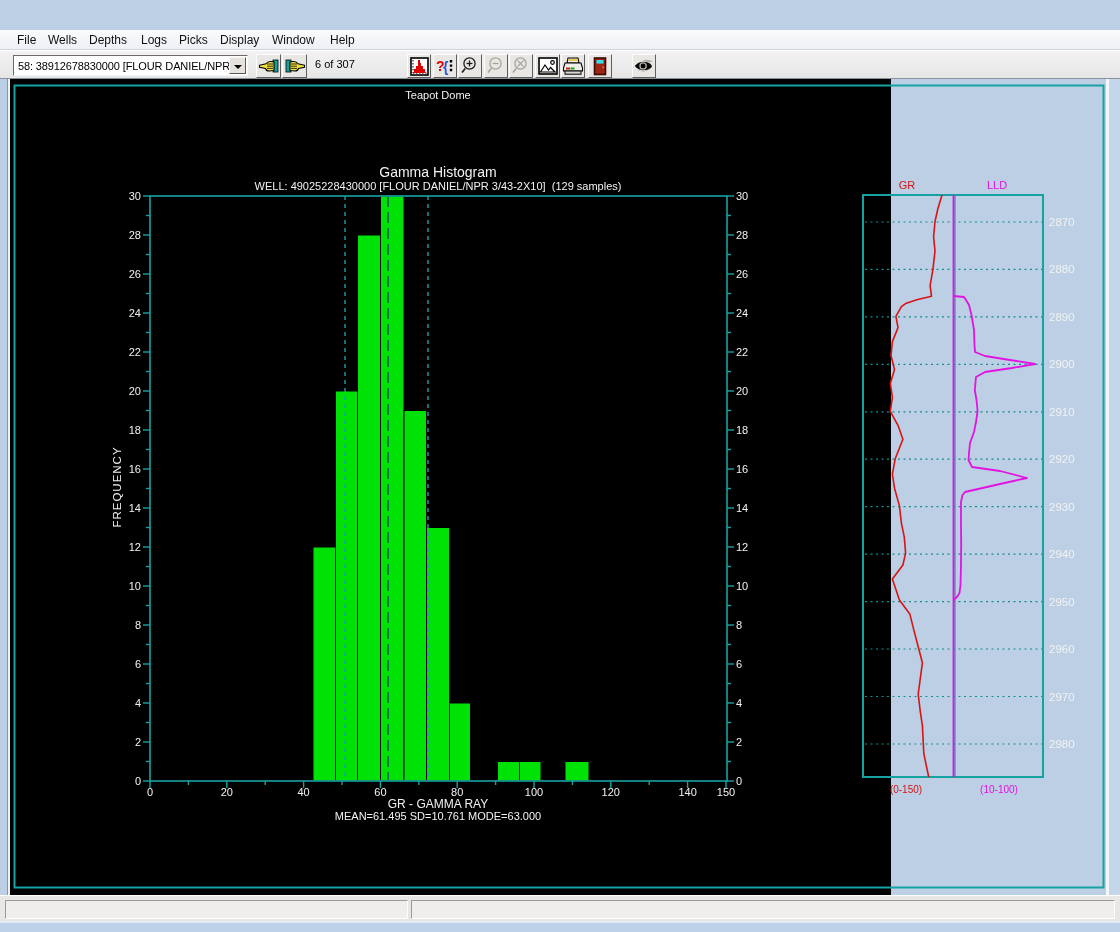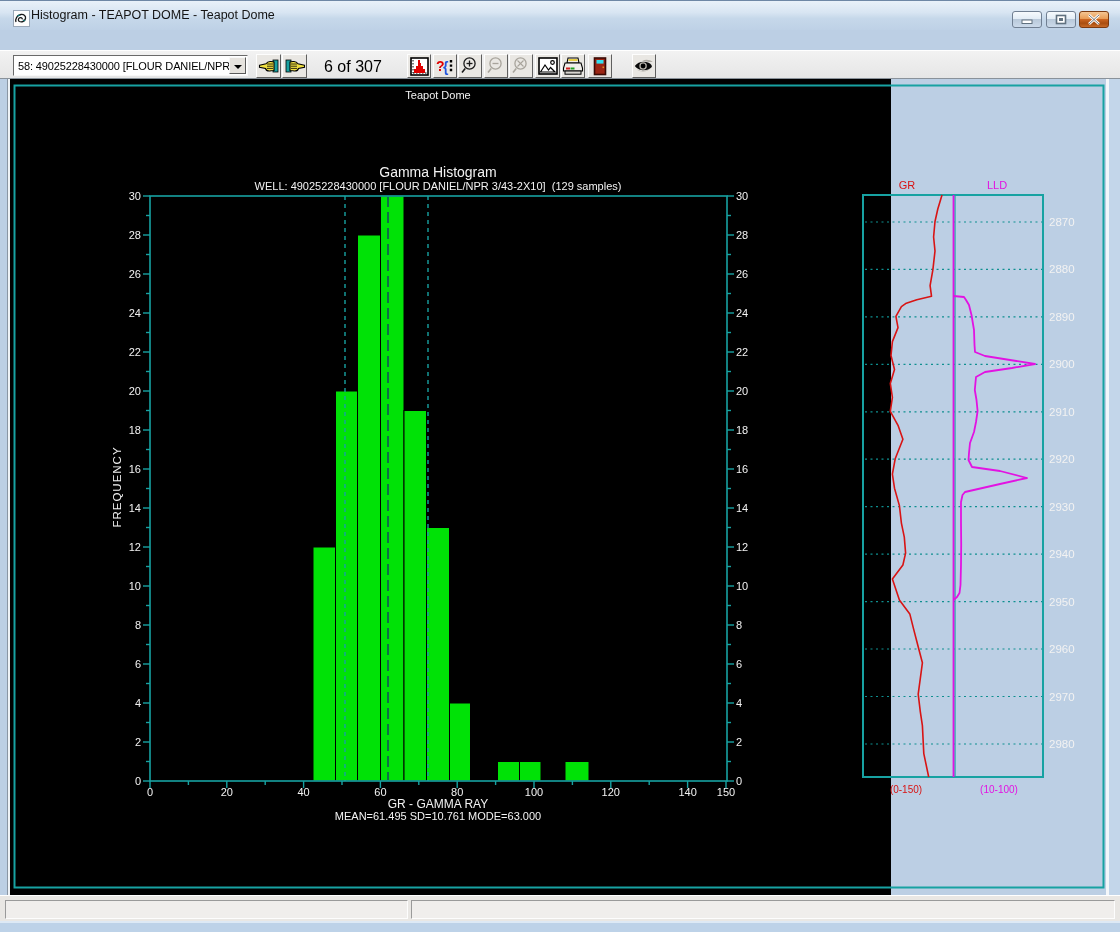--- a/index.html
+++ b/index.html
@@ -24,61 +24,50 @@
 #combo { position:absolute; left:13px; top:4px; width:235px; height:21px; background:#fff;
   border:1px solid; border-color:#6a6a6a #f8f8f8 #f8f8f8 #6a6a6a; }
 #combo .ctext { position:absolute; left:4px; top:4px; font-size:11px; color:#000; white-space:nowrap; overflow:hidden; width:216px; letter-spacing:-0.12px; }
 #combo .carrow { position:absolute; right:1px; top:1px; width:17px; height:17px; background:#e6e3de;
   border:1px solid; border-color:#f8f8f8 #5a5a5a #5a5a5a #f8f8f8; }
 #combo .carrow i { position:absolute; left:4px; top:7px; width:0; height:0;
   border:4px solid transparent; border-top-color:#000; }
 .tbtn { position:absolute; top:3px; height:24px; background:#e9e7e3;
   border:1px solid; border-color:#fdfdfd #5f5f5f #5f5f5f #fdfdfd;
   display:flex; align-items:center; justify-content:center; }
-#sixof { position:absolute; left:324px; top:7px; font-size:16px; color:#000; }
+#sixof { position:absolute; left:315px; top:7px; font-size:11px; color:#000; }
 
 #canvas { position:absolute; left:10px; top:79px; width:881px; height:816px; background:#000; }
 #lframe { position:absolute; left:0; top:79px; width:10px; height:816px;
   background:linear-gradient(90deg,#bccfe4 0 7px,#8a96a4 7px 8px,#eef2f6 8px 10px); }
 #rframe { position:absolute; left:1106px; top:79px; width:14px; height:816px;
   background:linear-gradient(90deg,#f4f7fa 0 3px,#c3d6ea 3px 14px); }
 
 #statusbar { position:absolute; left:0; top:895px; width:1120px; height:26px;
   background:#e9e7e4; border-top:1px solid #fff; }
 .scell { position:absolute; top:4px; height:19px; background:#f0eeec;
   border:1px solid; border-color:#9a9a9a #fdfdfd #fdfdfd #9a9a9a; }
 #bframe { position:absolute; left:0; top:921px; width:1120px; height:11px;
   background:linear-gradient(#dde9f5 0 2px, #bdd2e8 2px 100%); }
 </style></head>
 <body>
 <div id="win">
-  <div id="titlebar">
-    <div class="ticon"><svg width="15" height="15" viewBox="0 0 15 15">
-      <path d="M2,11 C1,8 3,4 7,3.5 C10,3.2 12,5 11.5,7.5 C11,10 8,11.5 5.5,10.5 C4,9.8 4,7.5 5.5,6.8 C7,6.2 8.5,7 8.3,8.3" fill="none" stroke="#1a1a1a" stroke-width="1.3"></path>
-      <path d="M3,5 L6,4.2 M9,9 L11,10" stroke="#147878" stroke-width="1.2"></path>
-    </svg></div>
-    <div class="ttext">Histogram - TEAPOT DOME - Teapot Dome</div>
-    <div class="capbtn" style="left:1012px">
-      <svg width="28" height="15">
-          <rect x="9" y="8" width="10" height="3.5" fill="#fff" stroke="#60717f" stroke-width="1"></rect>
-        </svg></div>
-    <div class="capbtn" style="left:1046px">
-      <svg width="28" height="15">
-          <rect x="9.5" y="3.5" width="9" height="8" fill="#fff" stroke="#60717f" stroke-width="1.6"></rect>
-          <rect x="12" y="6" width="4" height="3" fill="#60717f"></rect>
-        </svg></div>
-    <div class="capbtn" style="left:1079px; background:linear-gradient(#f5c693 0%, #e89b55 45%, #cb6420 50%, #a94e10 75%, #c86a28 100%); border-color:#7c3a10;">
-      <svg width="28" height="15">
-          <path d="M9,3 L14,7.5 19,3 M9,12 L14,7.5 19,12" stroke="#fff" stroke-width="2.6" fill="none"></path>
-          <path d="M9,3 L14,7.5 19,3 M9,12 L14,7.5 19,12" stroke="#555" stroke-width="0.8" fill="none"></path>
-        </svg></div>
+  <div id="menubar">
+    <span style="left:17px">File</span>
+      <span style="left:48px">Wells</span>
+    <span style="left:89px">Depths</span>
+      <span style="left:141px">Logs</span>
+    <span style="left:179px">Picks</span>
+      <span style="left:220px">Display</span>
+    <span style="left:272px">Window</span>
+      <span style="left:330px">Help</span>
   </div>
   <div id="toolbar">
     <div id="combo">
-        <div class="ctext">58: 49025228430000 [FLOUR DANIEL/NPR</div>
+        <div class="ctext">58: 38912678830000 [FLOUR DANIEL/NPR</div>
       <div class="carrow">
           <i></i>
         </div>
       </div>
     <div class="tbtn" style="left:256px;width:25px">
         <svg width="22" height="16" viewBox="0 0 22 16">
           <rect x="15" y="2" width="5" height="12" fill="#18a0a0" stroke="#000" stroke-width="0.8"></rect>
           <path d="M1.5,7.2 L8,5.8 C9,4.2 11,3.2 13,3.5 L16,4 16,12.5 13,12.8 C10,13.4 8,12.4 7.5,10.5 L1.5,9.2 Z" fill="#f0e040" stroke="#000" stroke-width="1.1"></path>
           <line x1="9" y1="6" x2="15" y2="6" stroke="#000" stroke-width="0.8"></line>
           <line x1="9" y1="8.2" x2="15" y2="8.2" stroke="#000" stroke-width="0.8"></line>

